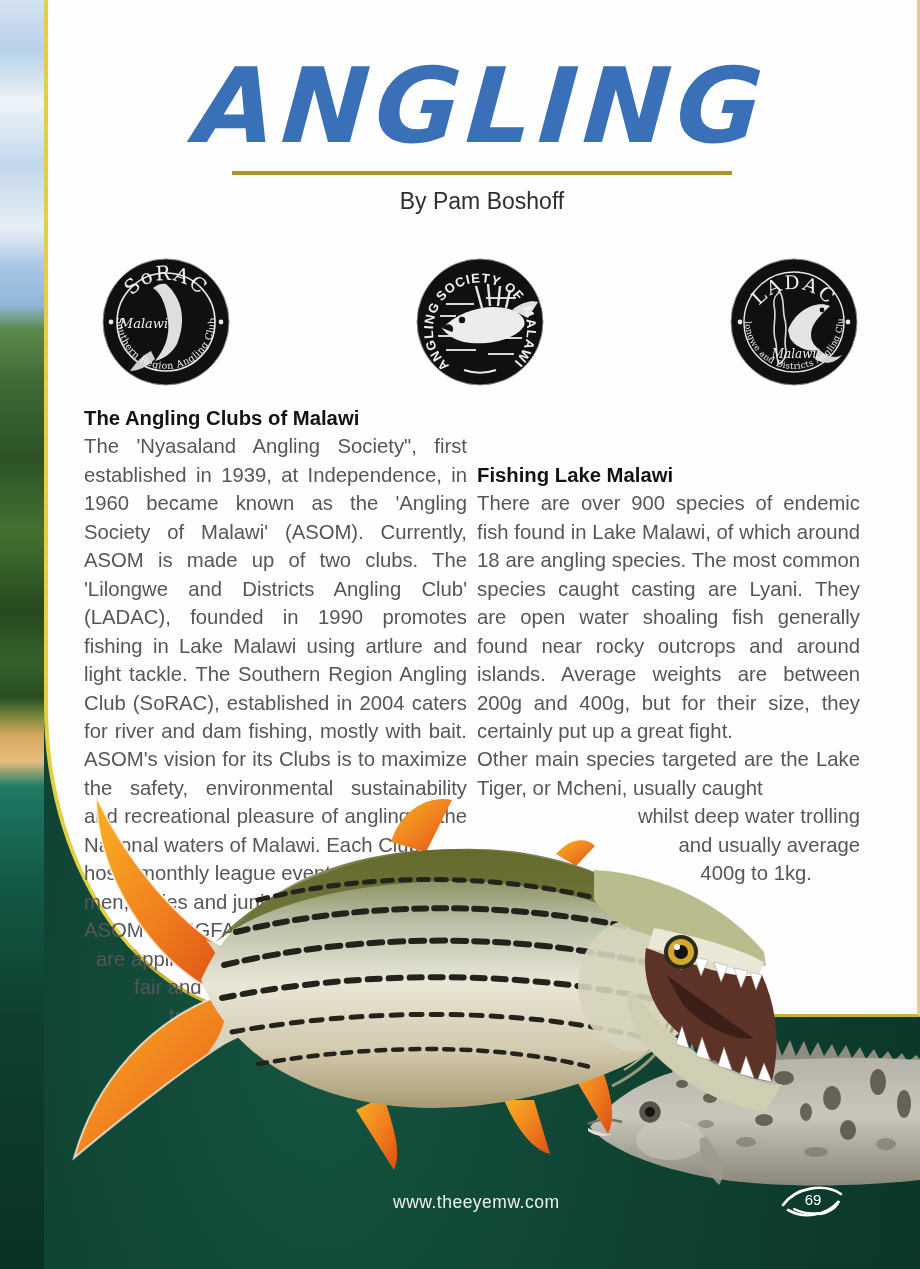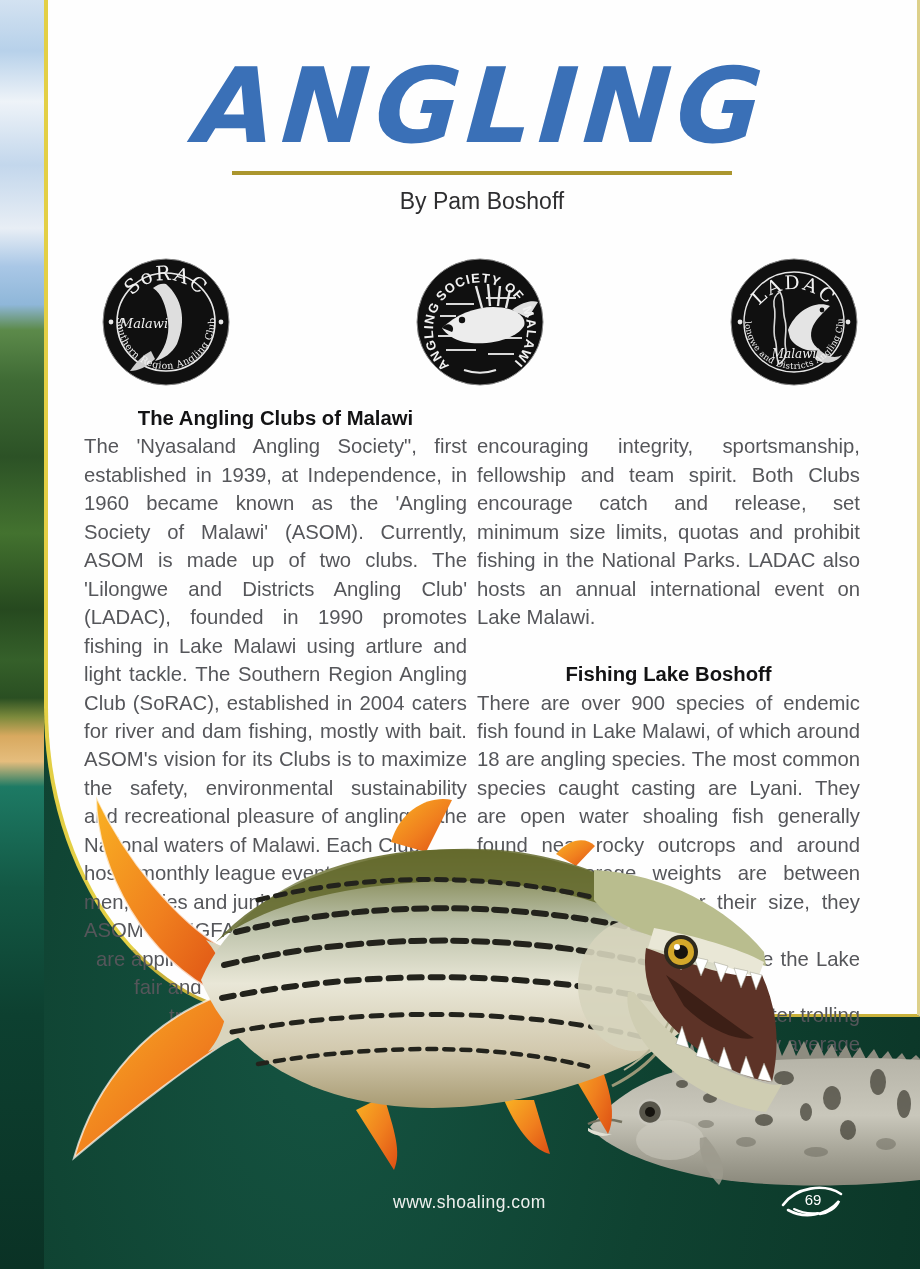--- a/index.html
+++ b/index.html
@@ -26,21 +26,21 @@
     color:#f04f23;letter-spacing:27px;margin-top:-4px;text-indent:27px;}
   .gold-rule{width:500px;height:4px;background:#ab962e;margin:10px auto 0 auto;}
   .byline{margin-top:13px;font-size:23px;color:#2e2e30;}
   
   .logos-row{position:absolute;left:44px;top:258px;width:876px;z-index:3;
     display:flex;justify-content:space-between;padding:0 62px 0 58px;box-sizing:border-box;}
   .club-logo{width:128px;height:128px;}
   
   .columns{position:absolute;left:84px;top:404px;width:776px;display:flex;gap:10px;z-index:3;}
   .col{width:383px;font-size:20.3px;line-height:28.45px;color:#55565a;text-align:justify;}
-  .col h3{font-size:20.3px;line-height:28.45px;margin:0;color:#131314;font-weight:bold;text-align:center;}
+  .col h3{font-size:20.3px;line-height:28.45px;margin:0;color:#131314;font-weight:bold;text-align:left;}
   .col p{margin:0;}
   .col .spacer{height:28.45px;}
   .col-right{padding-top:28.45px;box-sizing:border-box;}
   .wl{white-space:nowrap;text-align:left;}
   .wl-left div:nth-child(4){margin-left:12px;}
   .wl-left div:nth-child(5){margin-left:50px;}
   .wl-left div:nth-child(6){margin-left:85px;}
   .wl-right div{text-align:right;}
   .wl-right div:nth-child(3){padding-right:48px;}
   
@@ -161,23 +161,22 @@
       <div class="wl wl-left">
         <div>hosts monthly league events for</div>
         <div>men, ladies and juniors following</div>
         <div>ASOM and IGFA regulations. Rules</div>
         <div>are applied in a professional,</div>
         <div>fair and equitable manner,</div>
         <div>transparent to all,</div>
       </div>
     </div>
     <div class="col col-right">
-      <p>encouraging integrity, sportsmanship, fellowship and team spirit. Both Clubs encourage catch and release, set minimum size limits, quotas and prohibit fishing in the National Parks. LADAC also hosts an annual international event on Lake Malawi.</p>
       <div class="spacer"></div>
-      <h3>Fishing Lake Boshoff</h3>
+      <h3>Fishing Lake Malawi</h3>
       <p>There are over 900 species of endemic fish found in Lake Malawi, of which around 18 are angling species. The most common species caught casting are Lyani. They are open water shoaling fish generally found near rocky outcrops and around islands. Average weights are between 200g and 400g, but for their size, they certainly put up a great fight.</p>
       <p>Other main species targeted are the Lake Tiger, or Mcheni, usually caught</p>
       <div class="wl wl-right">
         <div>whilst deep water trolling</div>
         <div>and usually average</div>
         <div>400g to 1kg.</div>
       </div>
     </div>
   </div>
 
@@ -288,21 +287,21 @@
         <path d="M722,299 L728,283 L736,302 Z"></path>
       </g>
 
       <circle cx="645" cy="172" r="17" fill="#2e2a1e"></circle>
       <circle cx="645" cy="172" r="13" fill="#d4a82a"></circle>
       <circle cx="645" cy="172" r="7" fill="#16130e"></circle>
       <circle cx="641" cy="167" r="3" fill="#ffffff"></circle>
     </g>
   </svg>
 
-  <div class="footer-url">www.shoaling.com</div>
+  <div class="footer-url">www.theeyemw.com</div>
 
   <svg class="eye-logo" viewBox="0 0 64 40">
     <path d="M3,25 C16,7 44,3 61,14" fill="none" stroke="#ffffff" stroke-width="2.6" stroke-linecap="round"></path>
     <path d="M8,30 C24,39 46,36 59,21 C56,28 48,33 40,34" fill="none" stroke="#ffffff" stroke-width="2.6" stroke-linecap="round"></path>
     <path d="M14,29 C22,33 30,34 38,33" fill="none" stroke="#ffffff" stroke-width="2" stroke-linecap="round"></path>
     <text x="33" y="25" text-anchor="middle" font-size="15" fill="#ffffff" font-family="Liberation Sans, sans-serif">69</text>
   </svg>
 
 </div>
 

